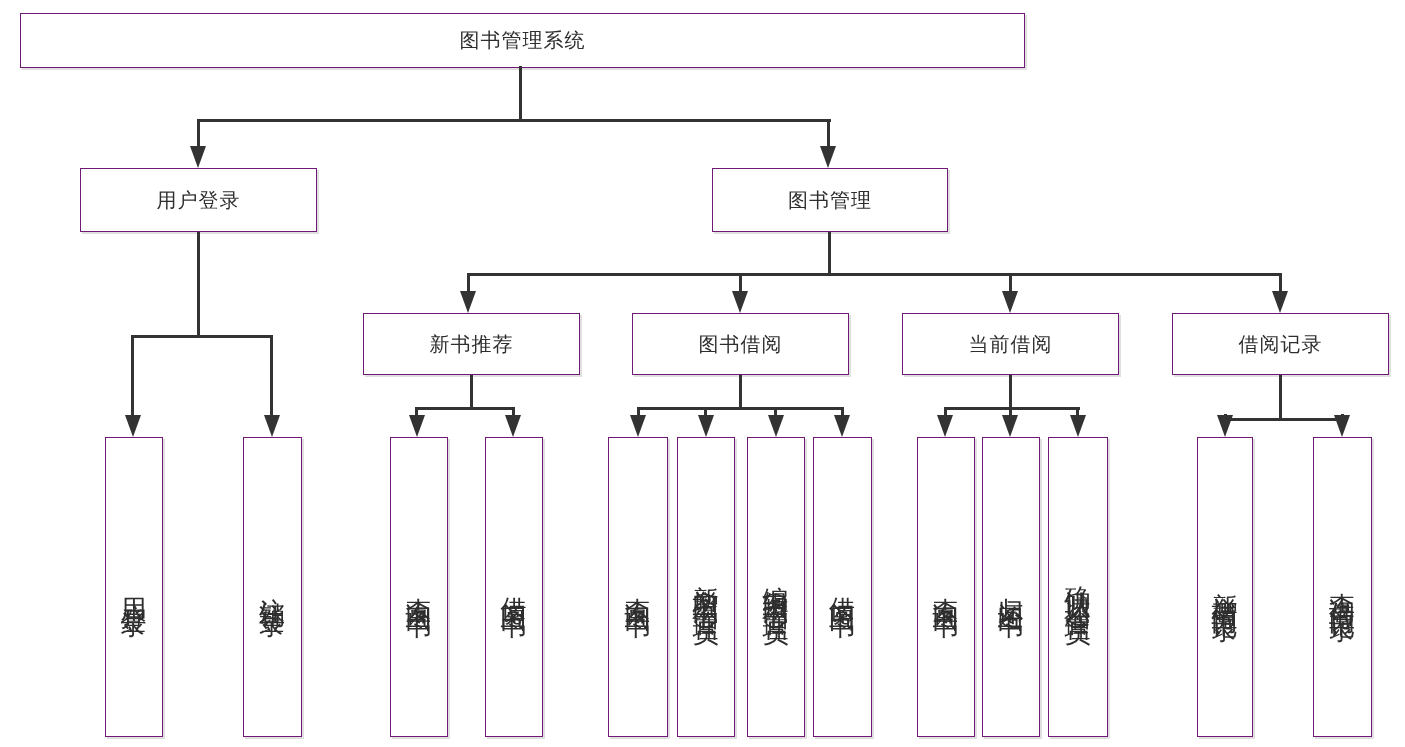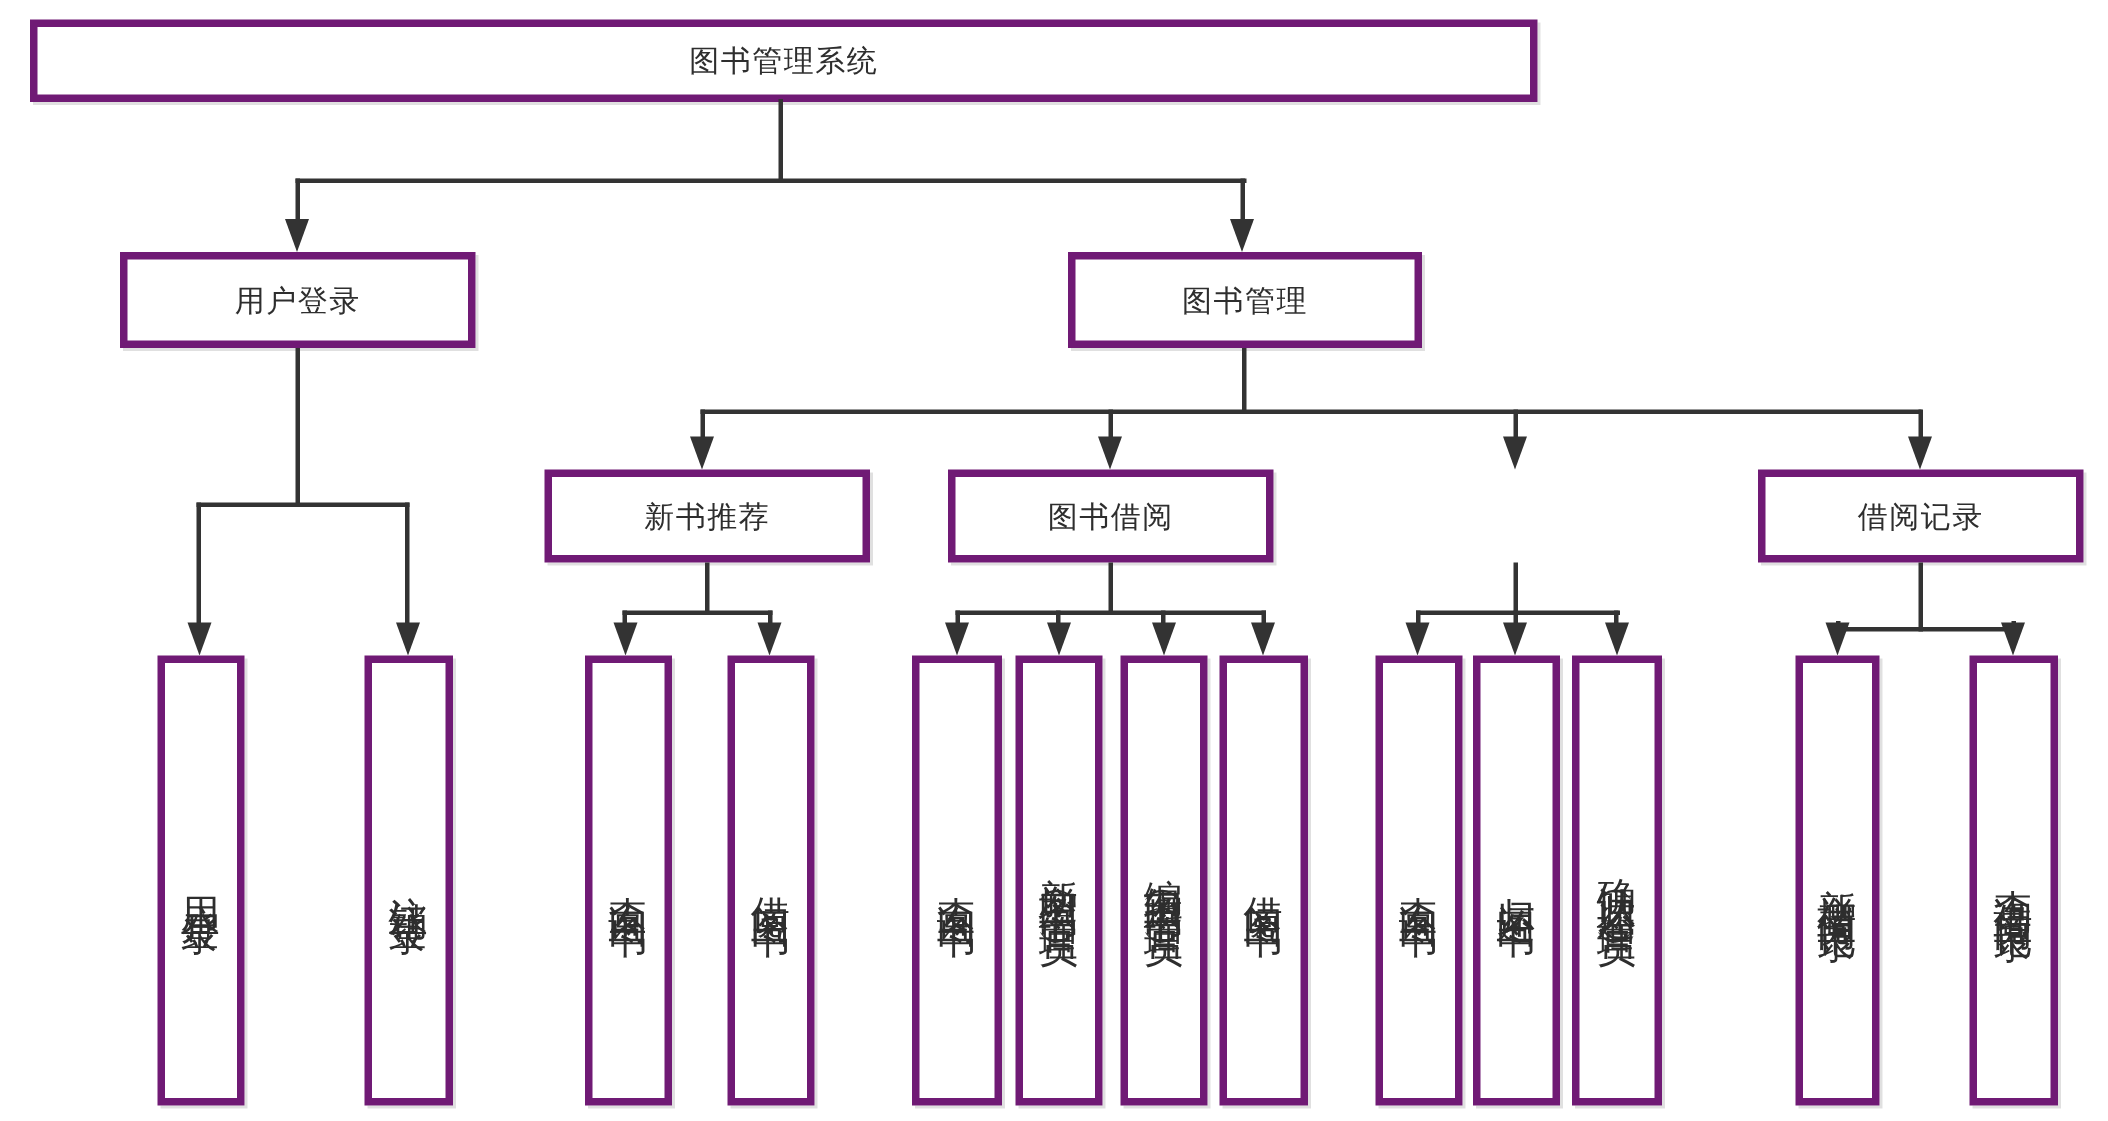--- a/index.html
+++ b/index.html
@@ -2,21 +2,21 @@
 <html><head>
 <meta charset="utf-8">
 <style>
   html,body { margin:0; padding:0; background:#ffffff; }
   #stage {
     position:relative; width:1405px; height:747px; background:#ffffff;
     font-family:"Liberation Sans","DejaVu Sans",sans-serif; overflow:hidden;
   }
   .box {
     position:absolute; box-sizing:border-box;
-    border:5px solid #701a75; background:#ffffff;
+    border:1px solid #701a75; background:#ffffff;
     display:flex; align-items:center; justify-content:center;
     font-size:20px; color:#2e2e2e; letter-spacing:1px;
     box-shadow:2px 2px 0 rgba(0,0,0,0.12);
   }
   .leaf {
     writing-mode:vertical-rl; text-orientation:mixed;
     font-size:26px; letter-spacing:5px; line-height:1;
   }
   .vl { position:absolute; width:3px; background:#333333; }
   .hl { position:absolute; height:3px; background:#333333; }
@@ -67,20 +67,21 @@
     <div class="vl" style="left:739px; top:273px; height:22px;"></div>
     <div class="arrow" style="left:732px; top:291px;"></div>
     <div class="vl" style="left:1009px; top:273px; height:22px;"></div>
     <div class="arrow" style="left:1002px; top:291px;"></div>
     <div class="vl" style="left:1279px; top:273px; height:22px;"></div>
     <div class="arrow" style="left:1272px; top:291px;"></div>
   </div>
 
   <div class="box" style="left:632px; top:313px; width:217px; height:62px;">图书借阅</div>
   <div class="box" style="left:363px; top:313px; width:217px; height:62px;">新书推荐</div>
+  <div class="box" style="left:902px; top:313px; width:217px; height:62px;">当前借阅</div>
   <div class="box" style="left:1172px; top:313px; width:217px; height:62px;">借阅记录</div>
 
   <div>
     <div class="vl" style="left:470px; top:375px; height:35px;"></div>
     <div class="hl" style="left:415px; top:407px; width:100px;"></div>
     <div class="vl" style="left:415px; top:407px; height:12px;"></div>
     <div class="arrow" style="left:409px; top:415px;"></div>
     <div class="vl" style="left:512px; top:407px; height:12px;"></div>
     <div class="arrow" style="left:505px; top:415px;"></div>
   </div>

